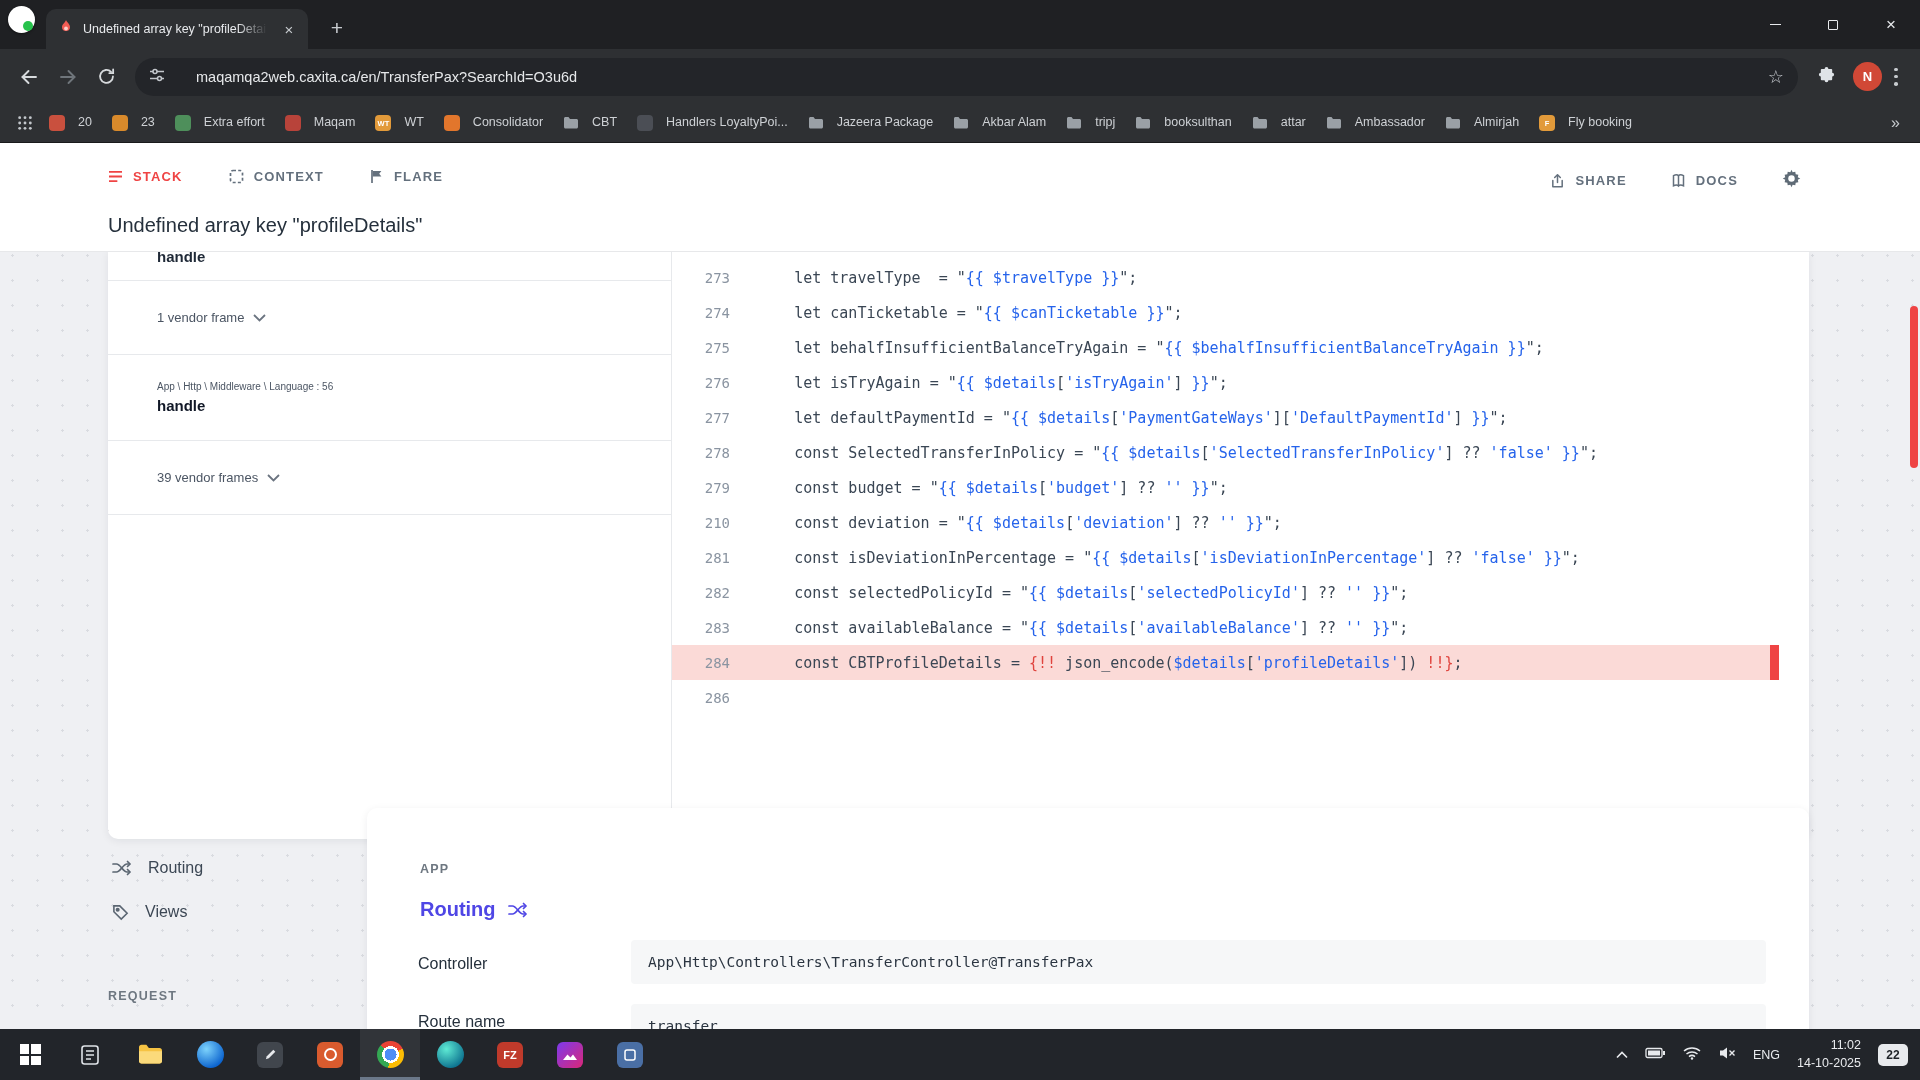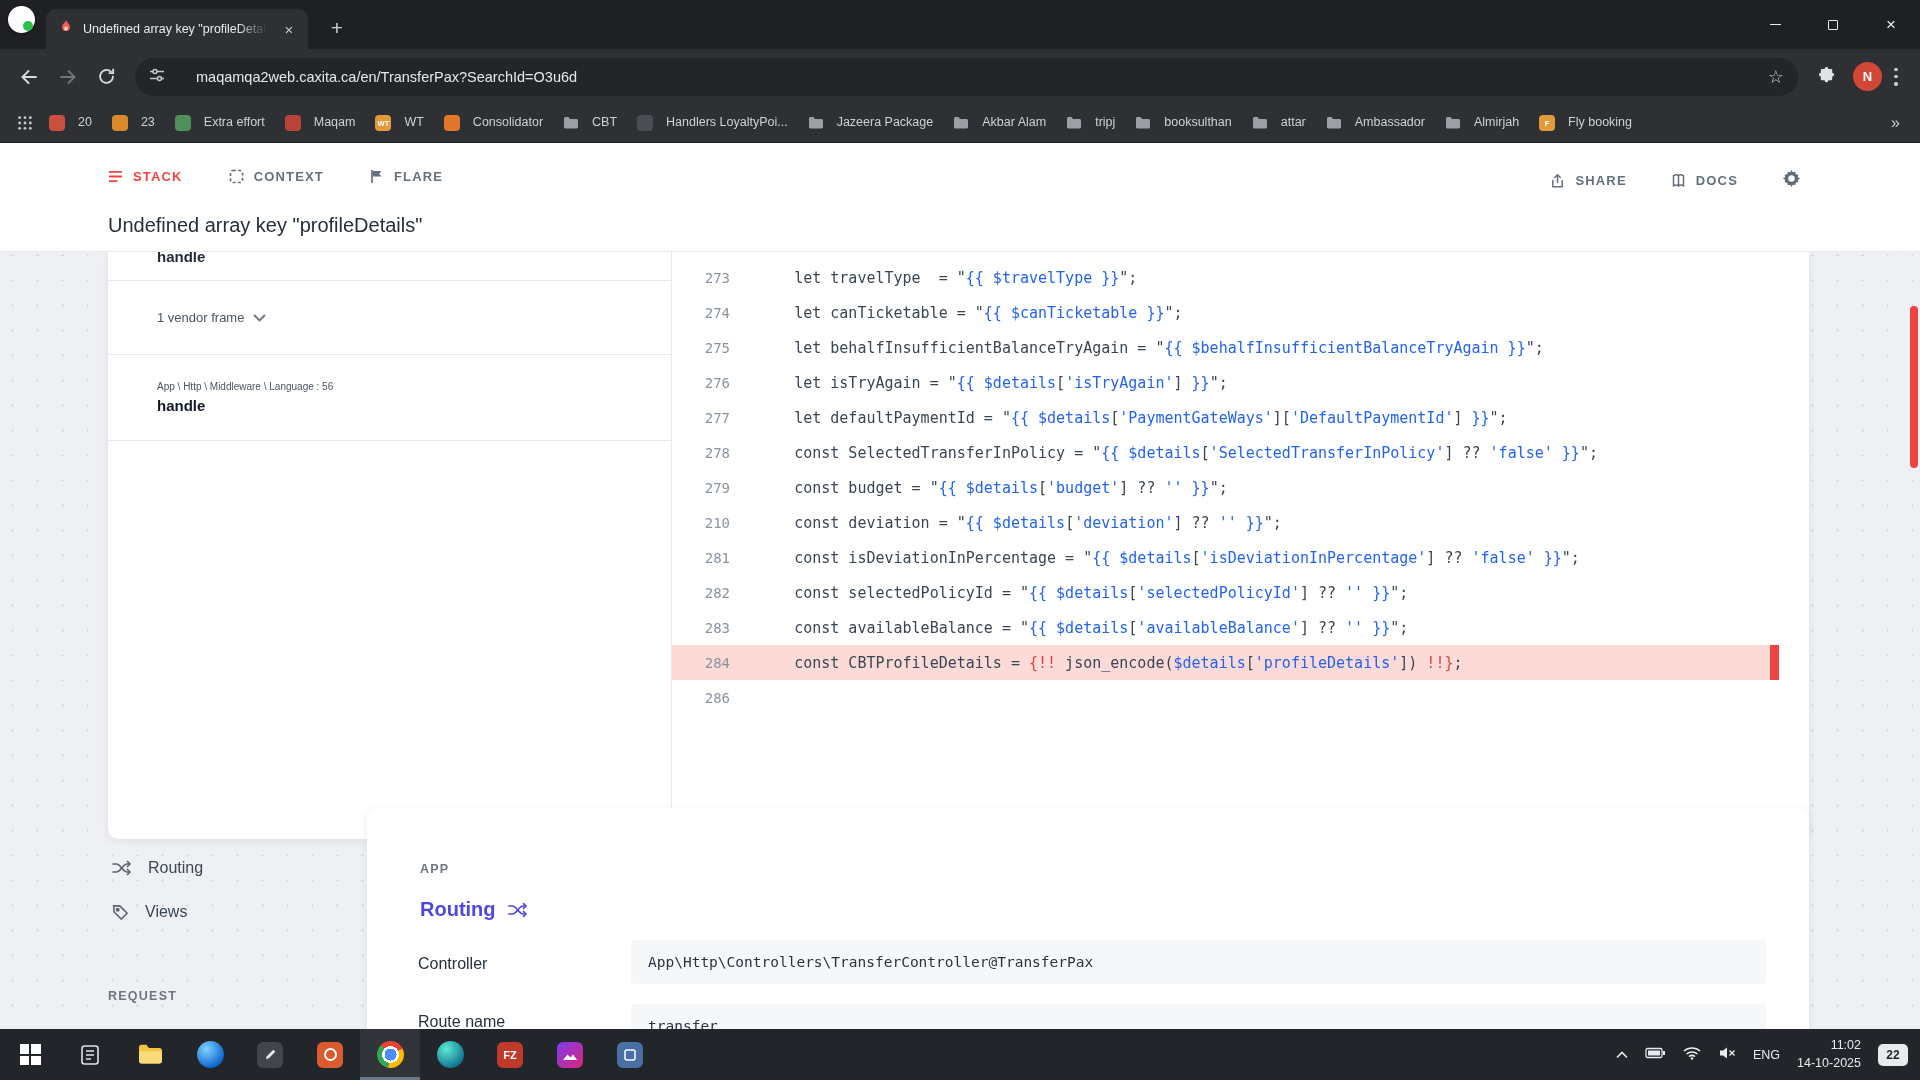--- a/index.html
+++ b/index.html
@@ -348,20 +348,26 @@
         <div class="sp-row sp-vendor">
           <span>1 vendor frame</span>
           <svg width="13" height="8" viewBox="0 0 13 8" fill="none" stroke="#6b7480" stroke-width="1.8">
               <path d="M1 1l5.5 5.5L12 1"></path>
             </svg>
         </div>
         <div class="sp-row sp-frame">
           <div class="sp-loc">App \ Http \ Middleware \ Language : 56</div>
           <div class="sp-method">handle</div>
         </div>
+        <div class="sp-row sp-vendor">
+          <span>39 vendor frames</span>
+          <svg width="13" height="8" viewBox="0 0 13 8" fill="none" stroke="#6b7480" stroke-width="1.8">
+              <path d="M1 1l5.5 5.5L12 1"></path>
+            </svg>
+        </div>
       </div>
       <div class="code-pane">
         <div class="code-lines" id="code-lines">
             <div class="code-line"><span class="lineno">273</span><span class="codetext"><span class="tk-t">      let travelType  = "</span><span class="tk-v">{{ $travelType }}</span><span class="tk-t">";</span></span></div>
             <div class="code-line"><span class="lineno">274</span><span class="codetext"><span class="tk-t">      let canTicketable = "</span><span class="tk-v">{{ $canTicketable }}</span><span class="tk-t">";</span></span></div>
             <div class="code-line"><span class="lineno">275</span><span class="codetext"><span class="tk-t">      let behalfInsufficientBalanceTryAgain = "</span><span class="tk-v">{{ $behalfInsufficientBalanceTryAgain }}</span><span class="tk-t">";</span></span></div>
             <div class="code-line"><span class="lineno">276</span><span class="codetext"><span class="tk-t">      let isTryAgain = "</span><span class="tk-v">{{ $details</span><span class="tk-t">[</span><span class="tk-s">'isTryAgain'</span><span class="tk-t">]</span><span class="tk-v"> }}</span><span class="tk-t">";</span></span></div>
             <div class="code-line"><span class="lineno">277</span><span class="codetext"><span class="tk-t">      let defaultPaymentId = "</span><span class="tk-v">{{ $details</span><span class="tk-t">[</span><span class="tk-s">'PaymentGateWays'</span><span class="tk-t">][</span><span class="tk-s">'DefaultPaymentId'</span><span class="tk-t">]</span><span class="tk-v"> }}</span><span class="tk-t">";</span></span></div>
             <div class="code-line"><span class="lineno">278</span><span class="codetext"><span class="tk-t">      const SelectedTransferInPolicy = "</span><span class="tk-v">{{ $details</span><span class="tk-t">[</span><span class="tk-s">'SelectedTransferInPolicy'</span><span class="tk-t">] ?? </span><span class="tk-s">'false'</span><span class="tk-v"> }}</span><span class="tk-t">";</span></span></div>
             <div class="code-line"><span class="lineno">279</span><span class="codetext"><span class="tk-t">      const budget = "</span><span class="tk-v">{{ $details</span><span class="tk-t">[</span><span class="tk-s">'budget'</span><span class="tk-t">] ?? </span><span class="tk-s">''</span><span class="tk-v"> }}</span><span class="tk-t">";</span></span></div>

